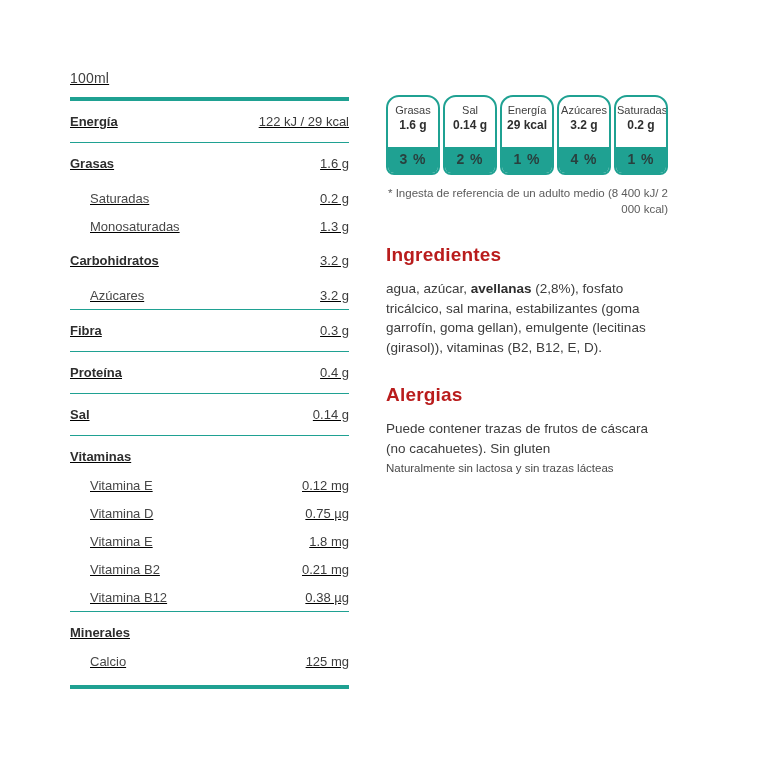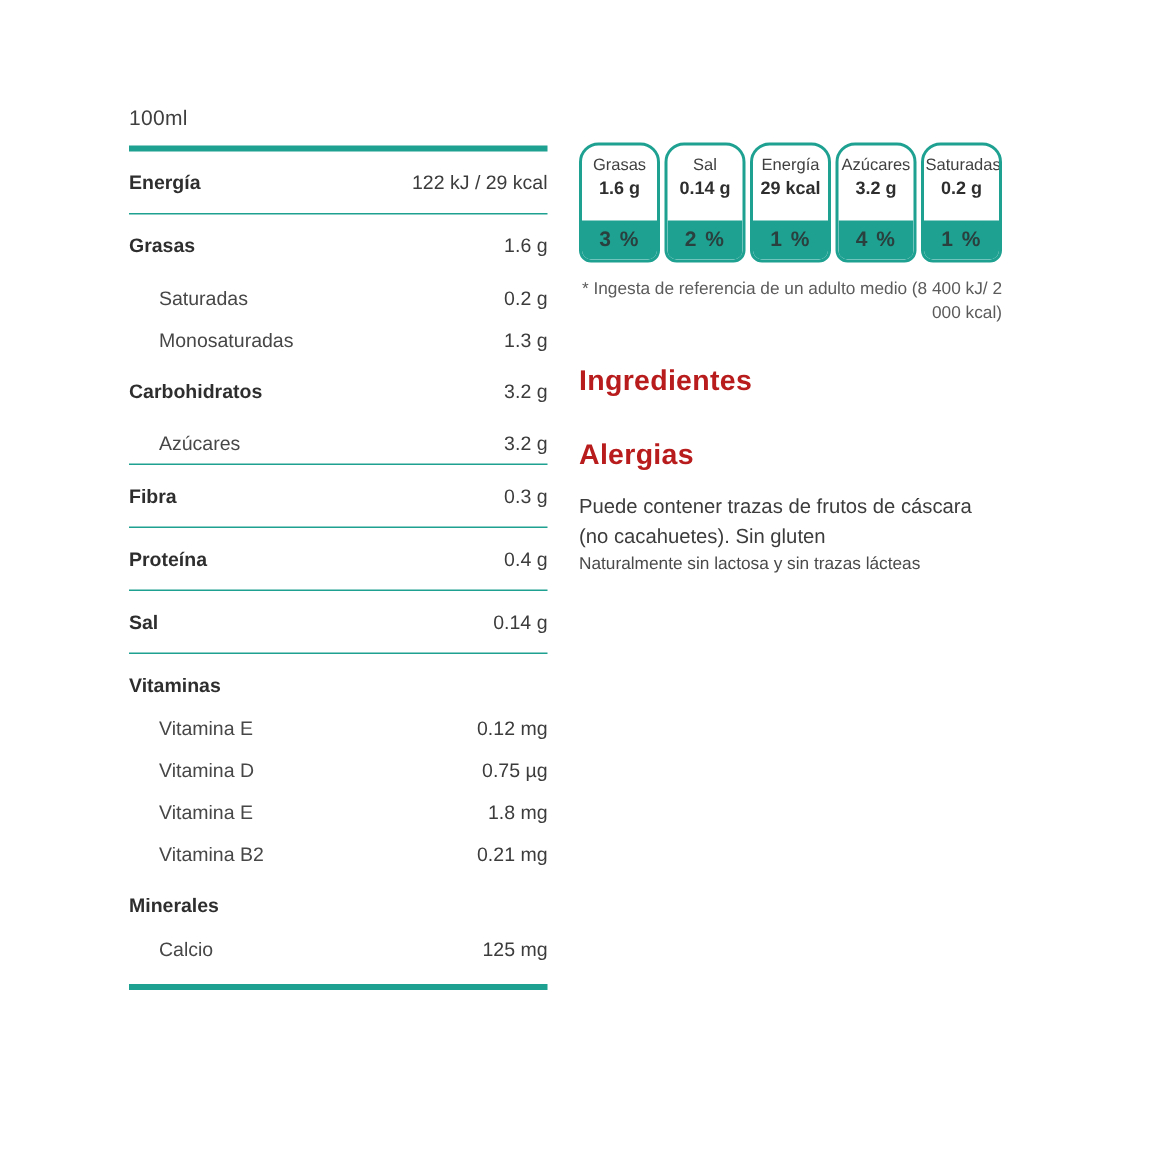--- a/index.html
+++ b/index.html
@@ -1,21 +1,21 @@
 <!DOCTYPE html>
 <html style="--accent: #1FA192;"><head>
 <meta charset="utf-8">
 <style>
   :root { --accent: #1FA192; --dark: #2e2e2e; --text: #3c3c3c; --gray: #5b5b5b; }
   * { box-sizing: border-box; margin: 0; padding: 0; }
   body { font-family: "Liberation Sans", sans-serif; background: #ffffff; }
   .canvas { position: relative; width: 778px; height: 778px; background: #ffffff; overflow: hidden; }
 
   
-  .ntable { position: absolute; left: 86px; top: 70px; width: 279px; }
+  .ntable { position: absolute; left: 70px; top: 70px; width: 279px; text-decoration: underline; }
   .unit { font-size: 14px; color: #3f3f3f; letter-spacing: .2px; margin-bottom: 11px; }
   .thick-rule { height: 4px; background: var(--accent); }
   .row { display: flex; justify-content: space-between; align-items: baseline; font-size: 13px; color: var(--text); }
   .row.main { padding: 13px 0; }
   .row.main .lbl { font-weight: bold; color: var(--dark); }
   .row.sub { padding: 6.5px 0; }
   .row.sub .lbl { padding-left: 20px; color: #474747; }
   .row.group { padding: 13px 0 7px 0; }
   .row.group .lbl { font-weight: bold; color: var(--dark); }
   .row.divider { border-bottom: 1px solid var(--accent); }
@@ -94,20 +94,24 @@
     <span class="val">0.75 µg</span>
   </div>
         <div class="row sub">
     <span class="lbl">Vitamina E</span>
     <span class="val">1.8 mg</span>
   </div>
         <div class="row sub">
     <span class="lbl">Vitamina B2</span>
     <span class="val">0.21 mg</span>
   </div>
+        <div class="row sub divider">
+    <span class="lbl">Vitamina B12</span>
+    <span class="val">0.38 µg</span>
+  </div>
         <div class="row group">
     <span class="lbl">Minerales</span>
     <span class="val"></span>
   </div>
         <div class="row sub">
     <span class="lbl">Calcio</span>
     <span class="val">125 mg</span>
   </div>
       </div>
     <div class="thick-rule bottom-rule"></div>
@@ -149,20 +153,21 @@
       <div class="badge-lbl">Saturadas</div>
       <div class="badge-val">0.2 g</div>
     </div>
     <div class="badge-pct">1 %</div>
   </div>
       </div>
 
     <div class="ref-note">* Ingesta de referencia de un adulto medio (8 400 kJ/ 2 000 kcal)</div>
 
     <div class="section-title">Ingredientes</div>
+    <p class="body-text"><span>agua, azúcar, </span><b>avellanas</b><span> (2,8%), fosfato tricálcico, sal marina, estabilizantes (goma garrofín, goma gellan), emulgente (lecitinas (girasol)), vitaminas (B2, B12, E, D).</span></p>
 
     <div class="section-title">Alergias</div>
     <p class="body-text">Puede contener trazas de frutos de cáscara (no cacahuetes). Sin gluten</p>
     <p class="small-note">Naturalmente sin lactosa y sin trazas lácteas</p>
 
   </div>
 
 </div>
 
 </body></html>

